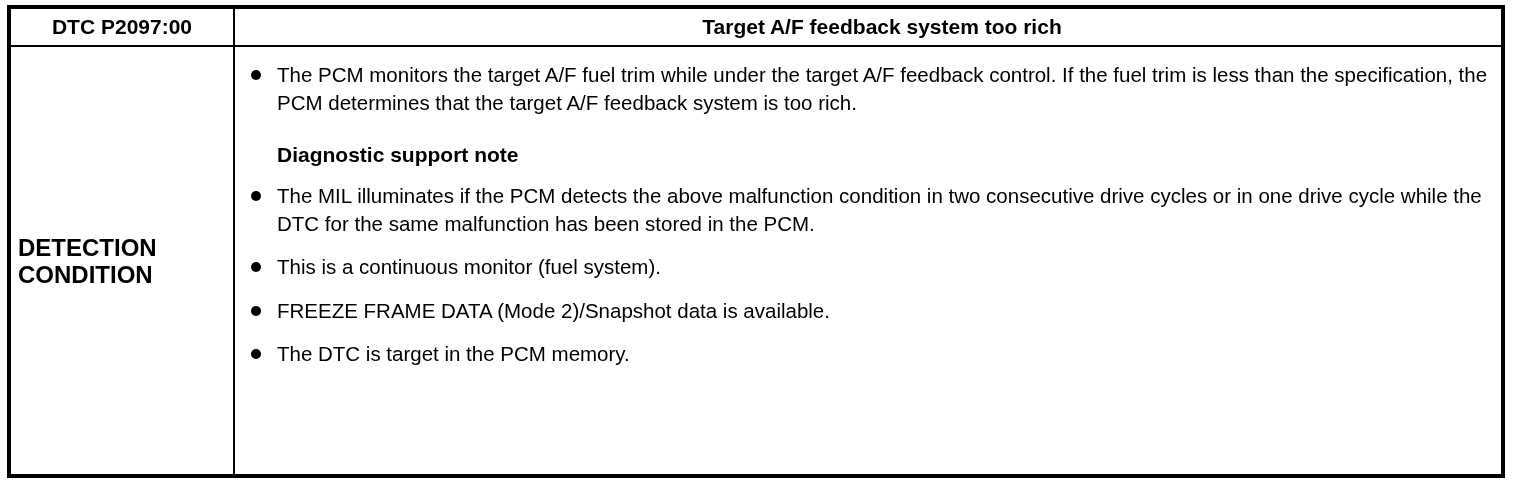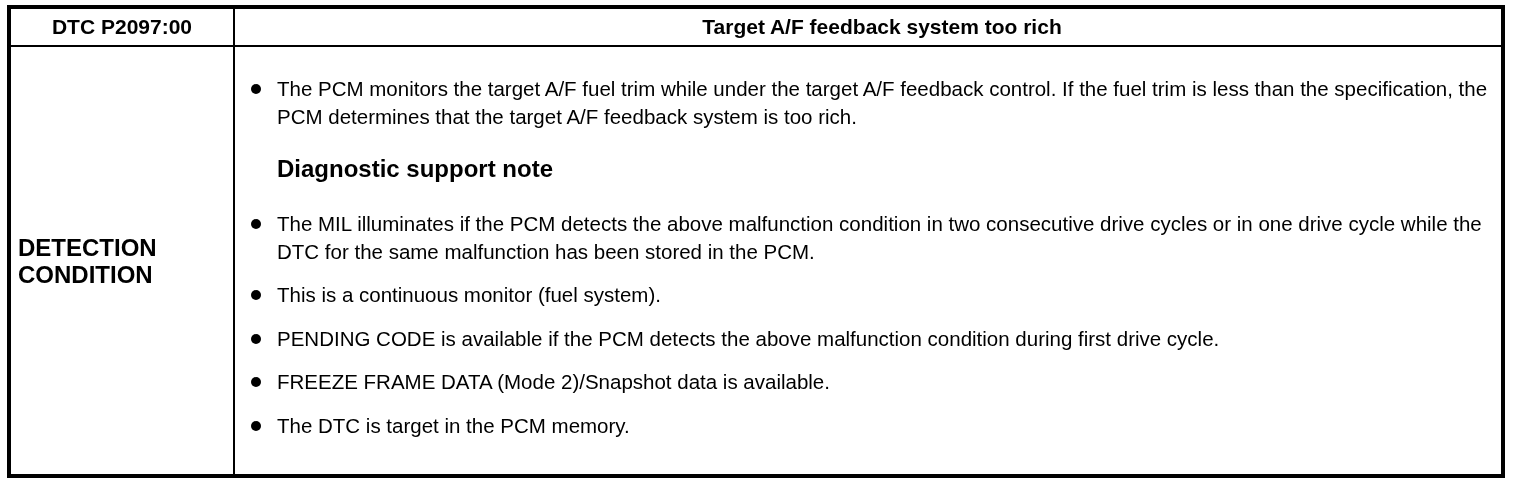--- a/index.html
+++ b/index.html
@@ -125,40 +125,40 @@
   }
 
   .bullet-item {
     position: relative;
     padding-left: 42px;
     font-size: 20.5px;
     line-height: 27.5px;
     margin-top: 16px;
   }
   .bullet-item:first-child {
-    margin-top: 28px;
+    margin-top: 14px;
   }
   .bullet-dot {
     position: absolute;
     left: 16px;
     top: 9px;
     width: 10px;
     height: 10px;
     background: #000000;
     border-radius: 50%;
   }
   .bullet-text {
     display: block;
     white-space: normal;
   }
 
   .note-heading {
     position: relative;
     padding-left: 42px;
-    font-size: 24px;
+    font-size: 21px;
     font-weight: bold;
     line-height: 27px;
     margin-top: 25px;
   }
 </style>
 </head>
 <body>
 
 <div class="page">
 
@@ -198,24 +198,20 @@
             <li class="bullet-item">
               <span class="bullet-dot"></span>
               <span class="bullet-text">The MIL illuminates if the PCM detects the above malfunction condition in two consecutive drive cycles or in one drive cycle while the DTC for the same malfunction has been stored in the PCM.</span>
             </li>
 
             <li class="bullet-item">
               <span class="bullet-dot"></span>
               <span class="bullet-text">This is a continuous monitor (fuel system).</span>
             </li>
 
-            <li class="bullet-item">
-              <span class="bullet-dot"></span>
-              <span class="bullet-text">PENDING CODE is available if the PCM detects the above malfunction condition during first drive cycle.</span>
-            </li>
 
             <li class="bullet-item">
               <span class="bullet-dot"></span>
               <span class="bullet-text">FREEZE FRAME DATA (Mode 2)/Snapshot data is available.</span>
             </li>
 
             <li class="bullet-item">
               <span class="bullet-dot"></span>
               <span class="bullet-text">The DTC is target in the PCM memory.</span>
             </li>

